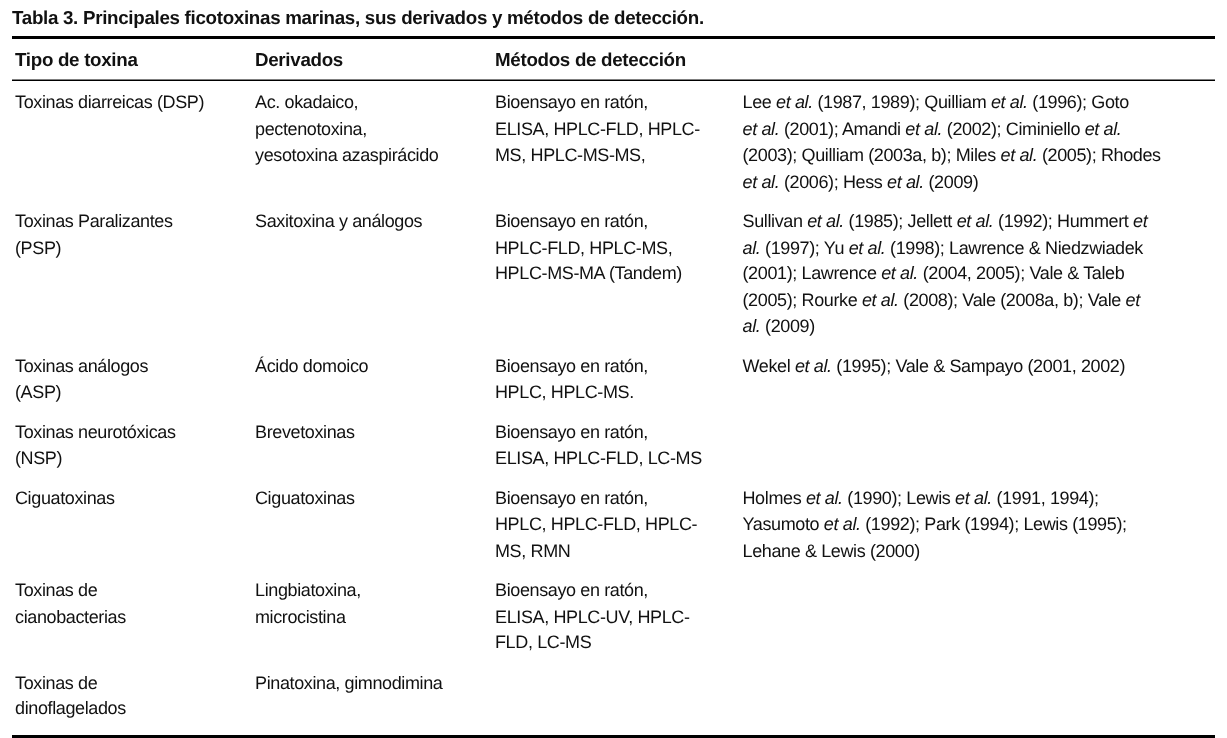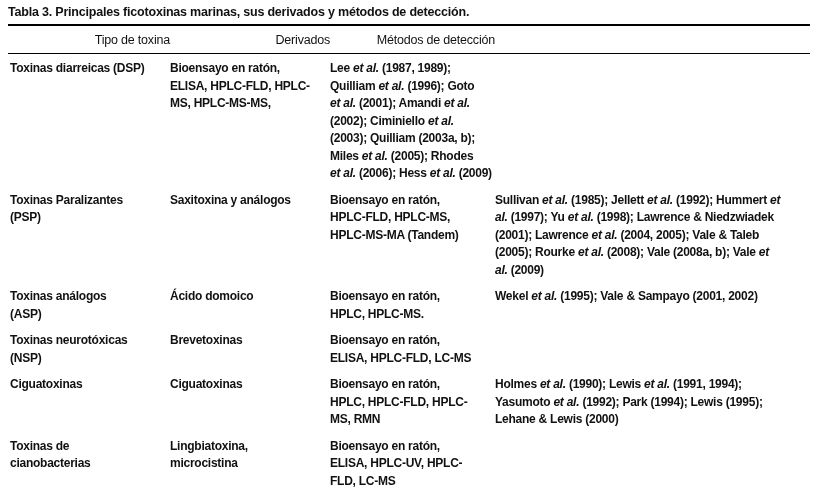--- a/index.html
+++ b/index.html
@@ -25,27 +25,26 @@
     border-bottom: 2px solid #000000;
   }
   .thead {
     display: grid;
     grid-template-columns: 160px 160px 165px 1fr;
     border-bottom: 1px solid #000000;
     padding: 7px 0 6px 2px;
     font-size: 12.5px;
     letter-spacing: -0.2px;
   }
-  .th { text-align: right; }
+  .th { text-align: left; font-weight: bold; }
   .tbody { padding: 2px 0 3px 2px; }
   .trow {
     display: grid;
     grid-template-columns: 160px 160px 165px 1fr;
     padding: 4px 0 5px 0;
-    font-weight: bold;
   }
   .td {
     font-size: 12px;
     line-height: 17.5px;
     letter-spacing: -0.25px;
     white-space: pre-line;
     padding-right: 10px;
   }
   .td-ref { padding-right: 2px; }
   .td em { font-style: italic; }
@@ -58,20 +57,23 @@
 
   <div class="table">
     <div class="thead">
       <div class="th">Tipo de toxina</div>
       <div class="th">Derivados</div>
       <div class="th">Métodos de detección</div>
     </div>
     <div class="tbody">
   <div class="trow">
     <div class="td">Toxinas diarreicas (DSP)</div>
+    <div class="td">Ac. okadaico,
+pectenotoxina,
+yesotoxina azaspirácido</div>
     <div class="td">Bioensayo en ratón,
 ELISA, HPLC-FLD, HPLC-
 MS, HPLC-MS-MS,</div>
     <div class="td td-ref">Lee <em>et al.</em> (1987, 1989); Quilliam <em>et al.</em> (1996); Goto
 <em>et al.</em> (2001); Amandi <em>et al.</em> (2002); Ciminiello <em>et al.</em>
 (2003); Quilliam (2003a, b); Miles <em>et al.</em> (2005); Rhodes
 <em>et al.</em> (2006); Hess <em>et al.</em> (2009)</div>
   </div>
 
   <div class="trow">

